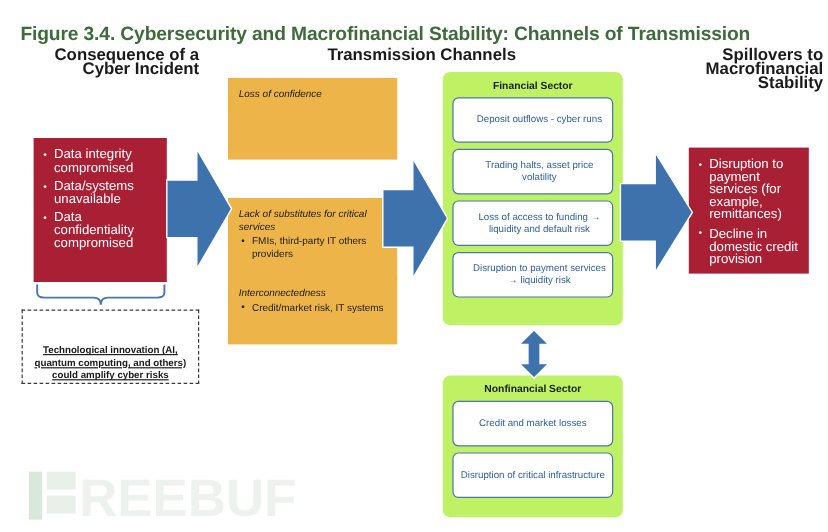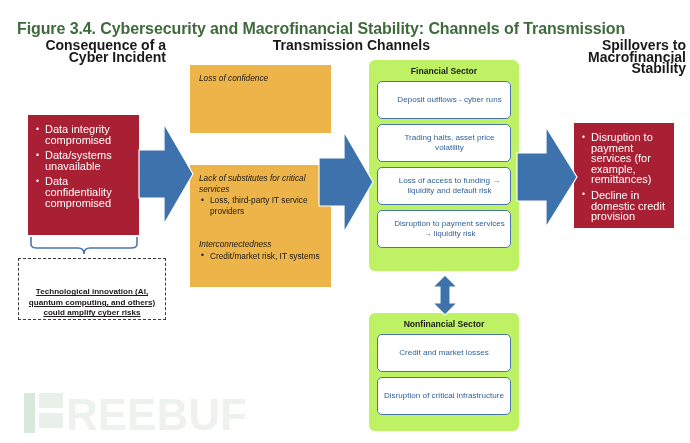--- a/index.html
+++ b/index.html
@@ -240,21 +240,21 @@
     <div class="txt">Technological innovation (AI, quantum computing, and others) could amplify cyber risks</div>
   </div>
 
   <div class="yellow-box" id="yellow-1">
     <div class="head">Loss of confidence</div>
   </div>
 
   <div class="yellow-box" id="yellow-2">
     <div class="head">Lack of substitutes for critical services</div>
     <ul>
-      <li>Loss, third-party IT service providers</li>
+      <li>FMIs, third-party IT others providers</li>
     </ul>
   </div>
 
   <div class="yellow-box" id="yellow-3">
     <div class="head">Interconnectedness</div>
     <ul>
       <li>Credit/market risk, IT systems</li>
     </ul>
   </div>
 

